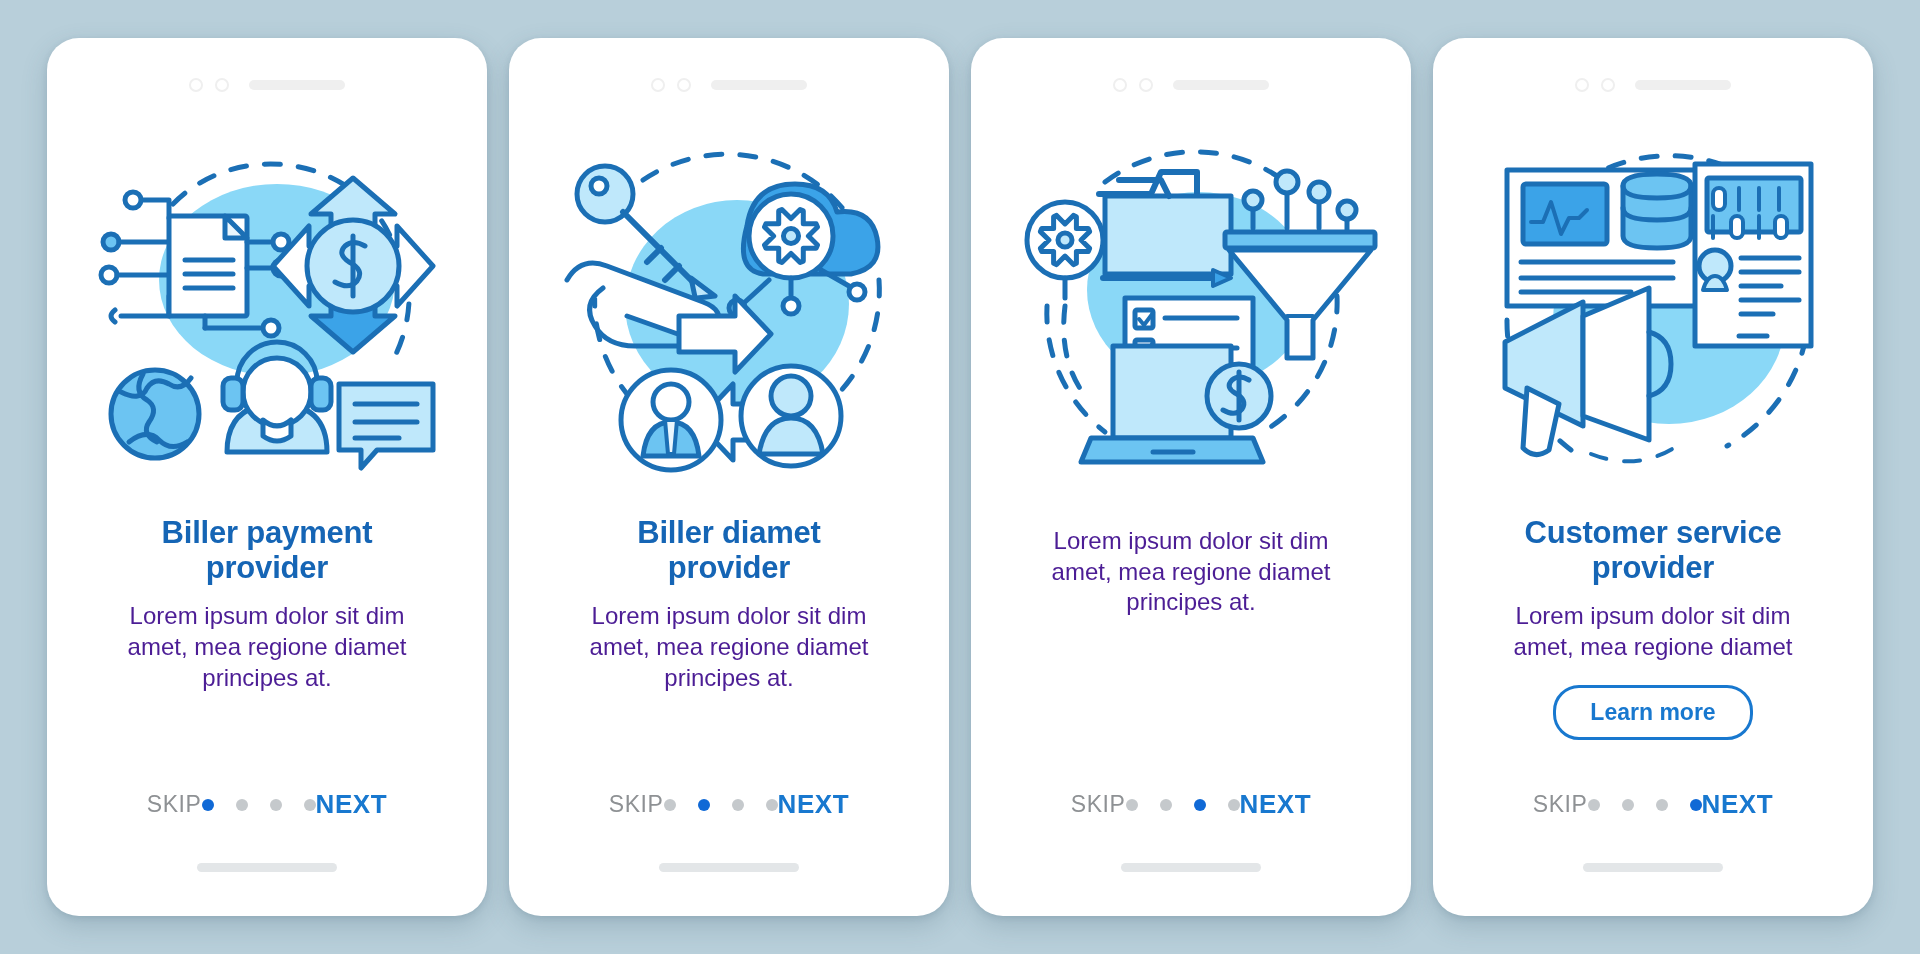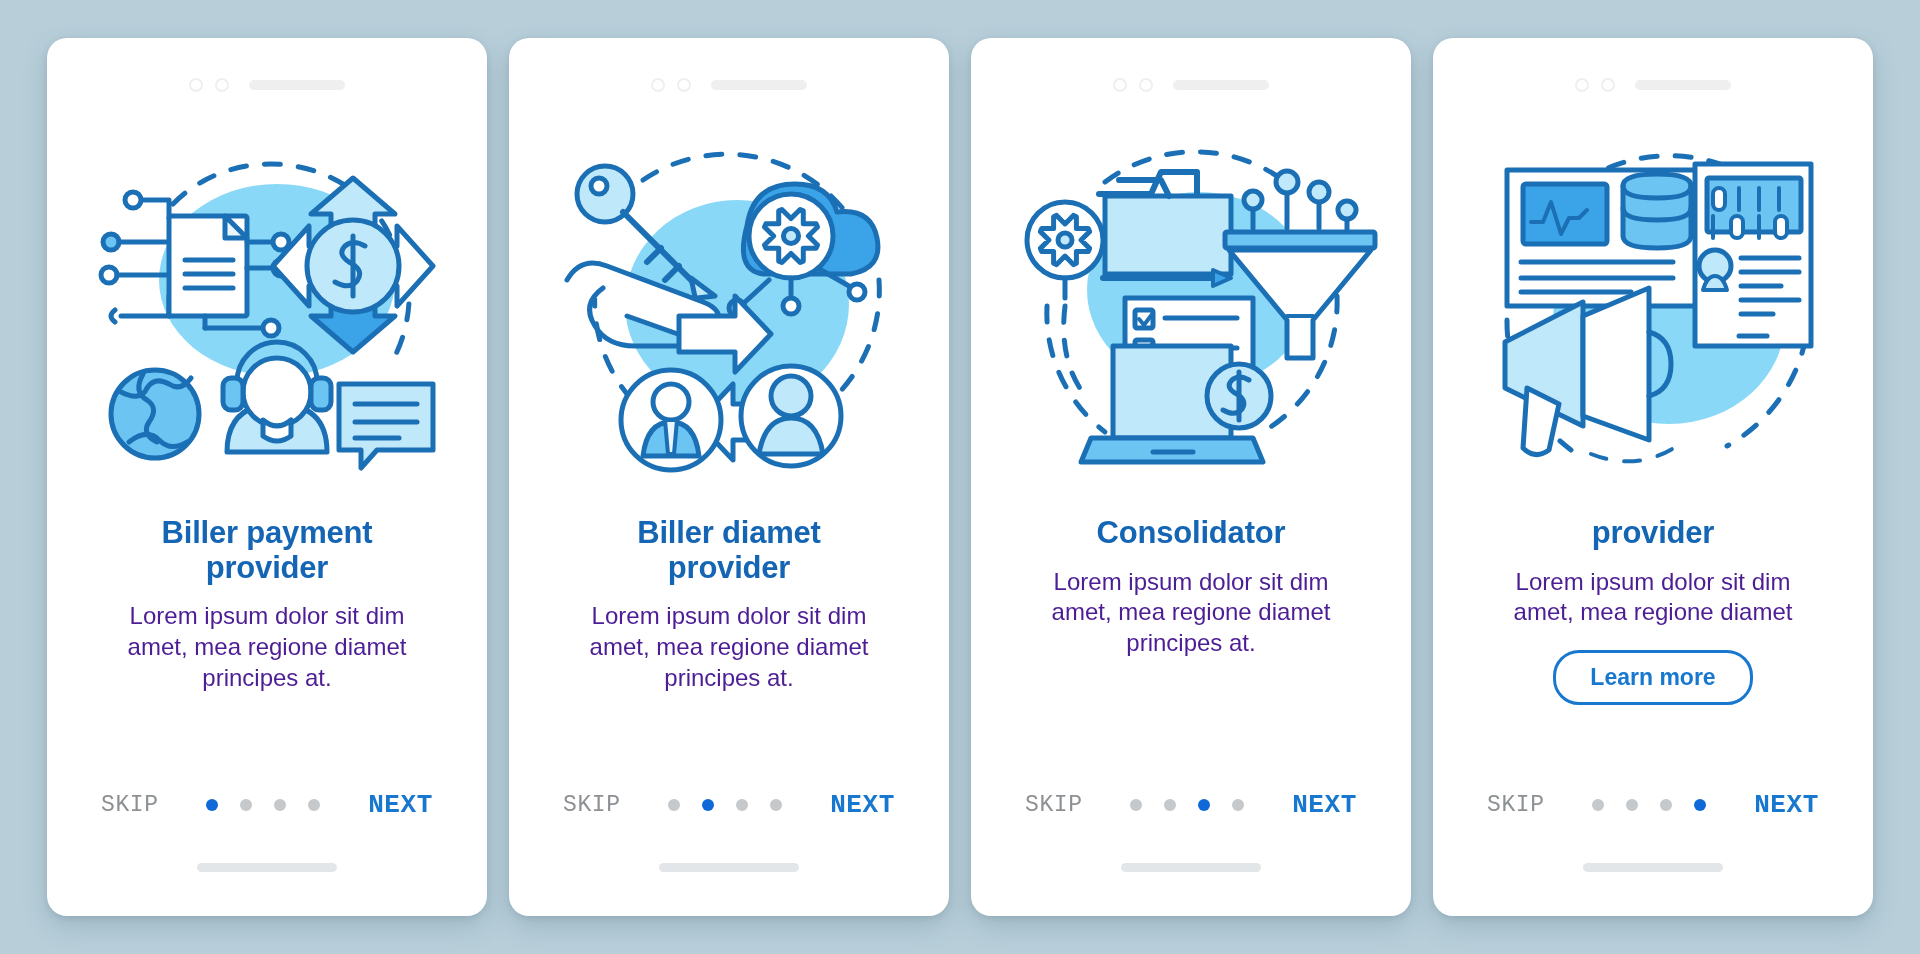--- a/index.html
+++ b/index.html
@@ -15,21 +15,21 @@
     align-items: center;
     justify-content: center;
     gap: 22px;
     padding: 0 18px;
   }
   .phone {
     position: relative;
     width: 440px;
     height: 878px;
     background: #ffffff;
-    border-radius: 20px;
+    border-radius: 32px;
     box-shadow: 0 10px 26px rgba(60,90,110,0.22), 0 2px 6px rgba(60,90,110,0.14);
     display: flex;
     flex-direction: column;
     align-items: center;
     padding-top: 26px;
     overflow: hidden;
   }
   .status-bar {
     display: flex;
     align-items: center;
@@ -89,23 +89,22 @@
     cursor: pointer;
     font-family: "Liberation Sans", sans-serif;
     text-align: right;
   }
   .nav-row {
     position: absolute;
     bottom: 96px;
     left: 0; right: 0;
     display: flex;
     align-items: center;
-    justify-content: space-between;
+    justify-content: center;
     padding: 0 54px;
-    font-family: Liberation Mono, monospace;
   }
   .skip {
     color: #8e9194;
     font-size: 23px;
     letter-spacing: 0.6px;
     cursor: pointer;
   }
   .next {
     color: #1878cf;
     font-size: 26px;
@@ -315,23 +314,20 @@
           <line x1="164" y1="228" x2="236" y2="228" stroke="#1b6fb5" stroke-width="5" stroke-linecap="round"></line>
           <line x1="164" y1="258" x2="212" y2="258" stroke="#1b6fb5" stroke-width="5" stroke-linecap="round"></line>
           <path d="M112 226 L230 226 L230 318 L112 318 Z" fill="#bfe8fb" stroke="#1b6fb5" stroke-width="5" stroke-linejoin="round" stroke-linecap="round"></path>
           <path d="M90 318 L252 318 L262 342 L80 342 Z" fill="#6cc4f2" stroke="#1b6fb5" stroke-width="5" stroke-linejoin="round" stroke-linecap="round"></path>
           <line x1="152" y1="332" x2="192" y2="332" stroke="#1b6fb5" stroke-width="5" stroke-linecap="round"></line>
           <circle cx="238" cy="276" r="32" fill="#bfe8fb" stroke="#1b6fb5" stroke-width="5"></circle>
           <path d="M248 260 q-10 -6 -17 0 q-7 7 3 13 q13 7 7 16 q-7 8 -19 1" fill="none" stroke="#1b6fb5" stroke-width="5" stroke-linejoin="round" stroke-linecap="round"></path>
           <line x1="238" y1="252" x2="238" y2="300" stroke="#1b6fb5" stroke-width="5" stroke-linecap="round"></line>
         </svg>
       </div>
-      <div class="card-title">
-        <div>Consolidator</div>
-      </div>
       <div class="card-desc">
         <div>Lorem ipsum dolor sit dim</div>
         <div>amet, mea regione diamet</div>
         <div>principes at.</div>
       </div>
       <div class="nav-row">
         <span class="skip">SKIP</span>
         <div class="dots">
           <span class="dot"></span>
           <span class="dot"></span>
@@ -382,20 +378,21 @@
           <line x1="296" y1="96" x2="296" y2="118" stroke="#1b6fb5" stroke-width="4" stroke-linecap="round"></line>
           <rect x="312" y="96" width="12" height="22" rx="6" fill="#fff" stroke="#1b6fb5" stroke-width="4"></rect>
           <path d="M42 222 L120 182 L120 306 L42 268 Z" fill="#bfe8fb" stroke="#1b6fb5" stroke-width="5" stroke-linejoin="round" stroke-linecap="round"></path>
           <path d="M120 196 L186 168 L186 320 L120 296 Z" fill="#fff" stroke="#1b6fb5" stroke-width="5" stroke-linejoin="round" stroke-linecap="round"></path>
           <path d="M186 212 q22 6 22 32 q0 26 -22 32" fill="none" stroke="#1b6fb5" stroke-width="5" stroke-linejoin="round" stroke-linecap="round"></path>
           <path d="M64 268 L96 284 L86 330 q-14 10 -26 -2 Z" fill="#fff" stroke="#1b6fb5" stroke-width="5" stroke-linejoin="round" stroke-linecap="round"></path>
           <path d="M128 334 q46 18 86 -8" fill="none" stroke="#1b6fb5" stroke-width="4" stroke-linecap="round" stroke-dasharray="16 18"></path>
         </svg>
       </div>
       <div class="card-title">
+        <div>Customer service</div>
         <div>provider</div>
       </div>
       <div class="card-desc">
         <div>Lorem ipsum dolor sit dim</div>
         <div>amet, mea regione diamet</div>
       </div>
       <button class="learn-more">Learn more</button>
       <div class="nav-row">
         <span class="skip">SKIP</span>
         <div class="dots">

